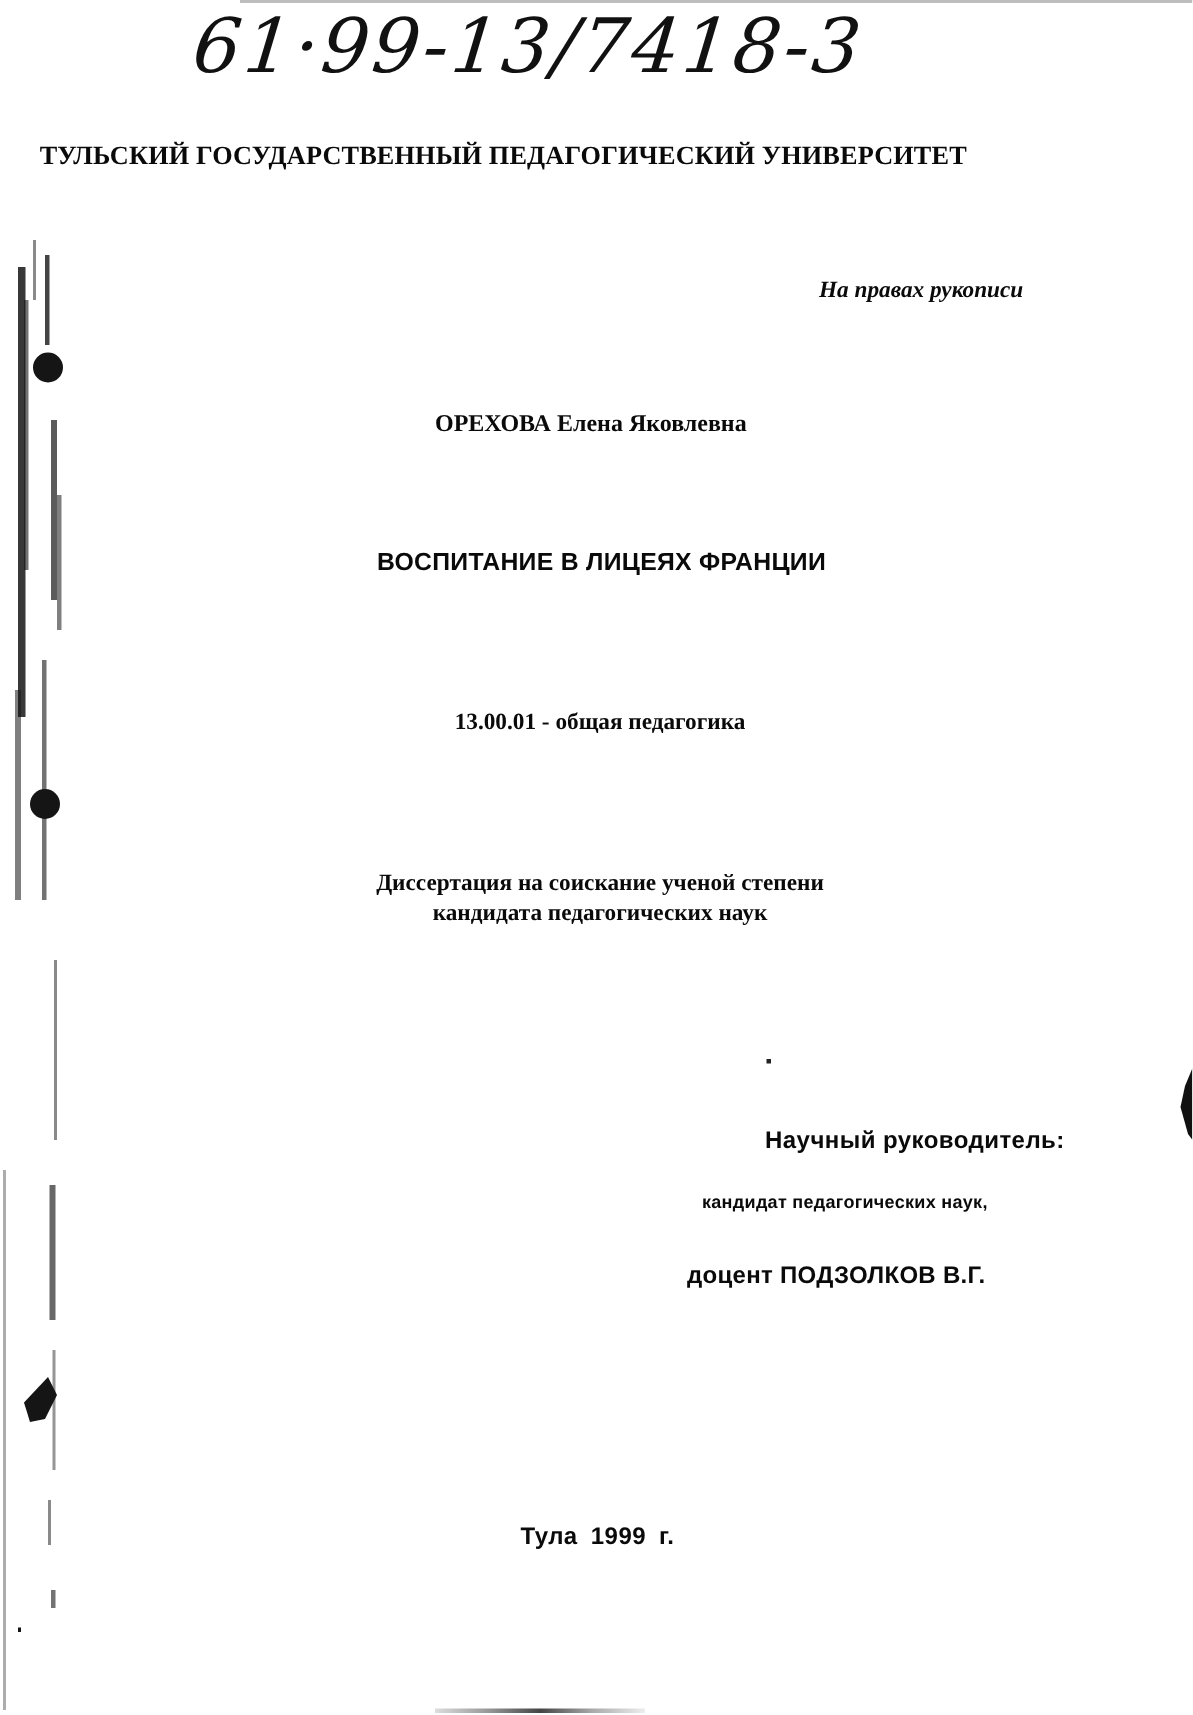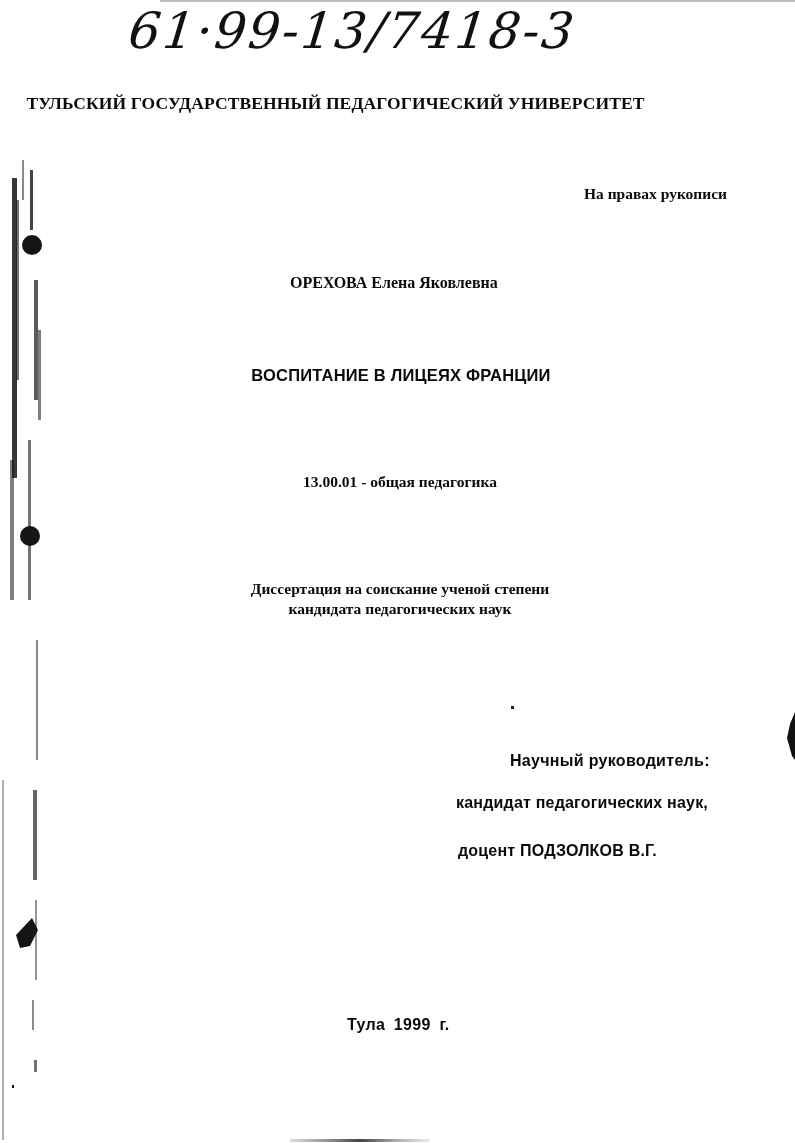--- a/index.html
+++ b/index.html
@@ -12,28 +12,28 @@
 
   .shelfmark {
     position: absolute; left: 128px; top: 2px; width: 480px; height: 80px;
     font-family: "DejaVu Serif", serif; font-style: italic; font-weight: normal;
     font-size: 50px; letter-spacing: 2px; color: #111; transform: skewX(-6deg);
   }
   .top-rule { position: absolute; left: 160px; top: 0; width: 635px; height: 2px; background: #bdbdbd; }
 
   .univ { left: 0; top: 93px; width: 671px; font-size: 17.5px; letter-spacing: 0.1px; }
   .univ2 { left: 0; top: 113px; width: 795px; font-size: 17.5px; }
-  .rights { left: 584px; top: 185px; font-size: 15.5px; }
+  .rights { left: 546px; top: 185px; font-size: 15.5px; font-style: italic; }
   .author { left: 290px; top: 274px; font-size: 16px; text-align: center; }
   .title { left: 0; top: 366px; width: 802px; font-size: 16.5px; letter-spacing: 0.2px; }
   .spec { left: 0; top: 473px; width: 800px; font-size: 15.5px; }
   .diss1 { left: 0; top: 580px; width: 800px; font-size: 15.5px; }
   .diss2 { left: 0; top: 600px; width: 800px; font-size: 15.5px; }
   .sup-label { left: 510px; top: 752px; font-size: 16px; letter-spacing: 0.3px; }
-  .sup1 { left: 456px; top: 794px; font-size: 16px; letter-spacing: 0.2px; }
+  .sup1 { left: 468px; top: 794px; font-size: 12px; letter-spacing: 0.2px; }
   .sup2 { left: 458px; top: 842px; font-size: 16px; letter-spacing: 0.2px; }
   .city { left: 347px; top: 1016px; font-size: 16px; letter-spacing: 0.3px; word-spacing: 4px; }
 
   .binding { position: absolute; left: 0; top: 0; width: 60px; height: 1143px; }
   .speck { position: absolute; left: 511px; top: 706px; width: 3px; height: 3px; background: #222; }
   .right-mark { position: absolute; left: 786px; top: 712px; width: 9px; height: 48px; }
   .bottom-smudge { position: absolute; left: 290px; top: 1139px; width: 140px; height: 3px; background: linear-gradient(90deg, #ddd, #999, #444, #aaa, #eee); }
 </style>
 </head>
 <body>

